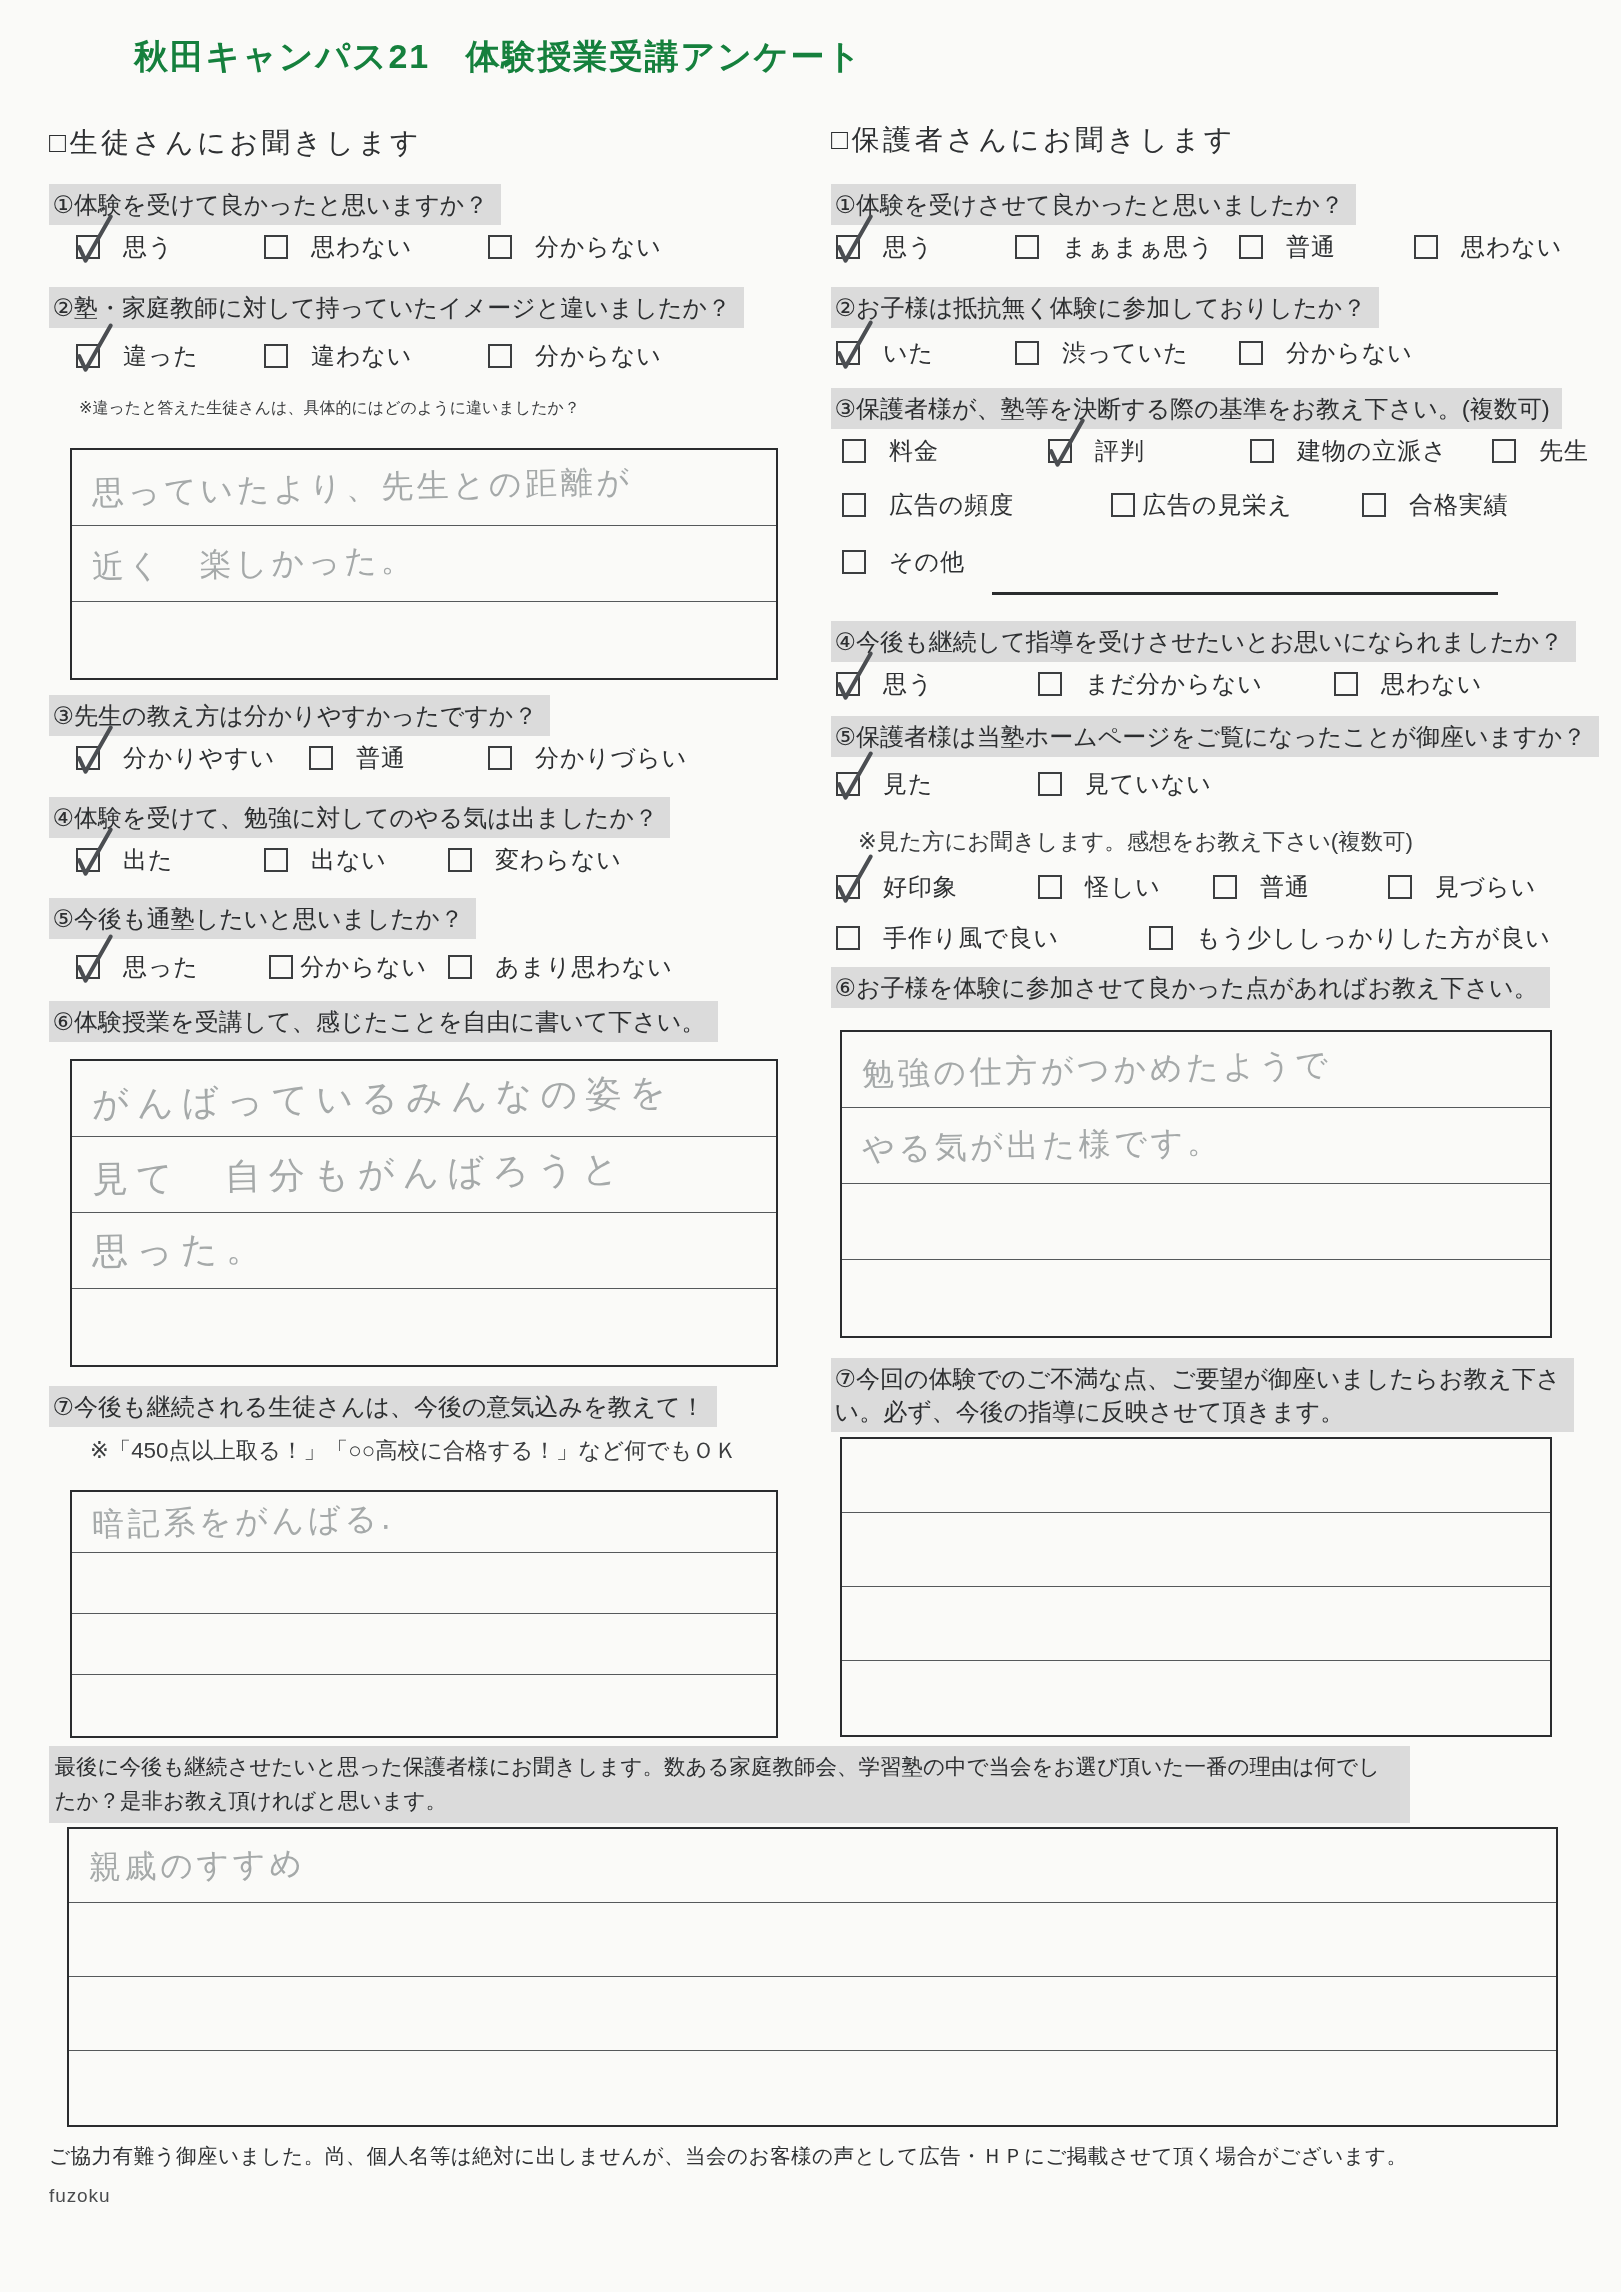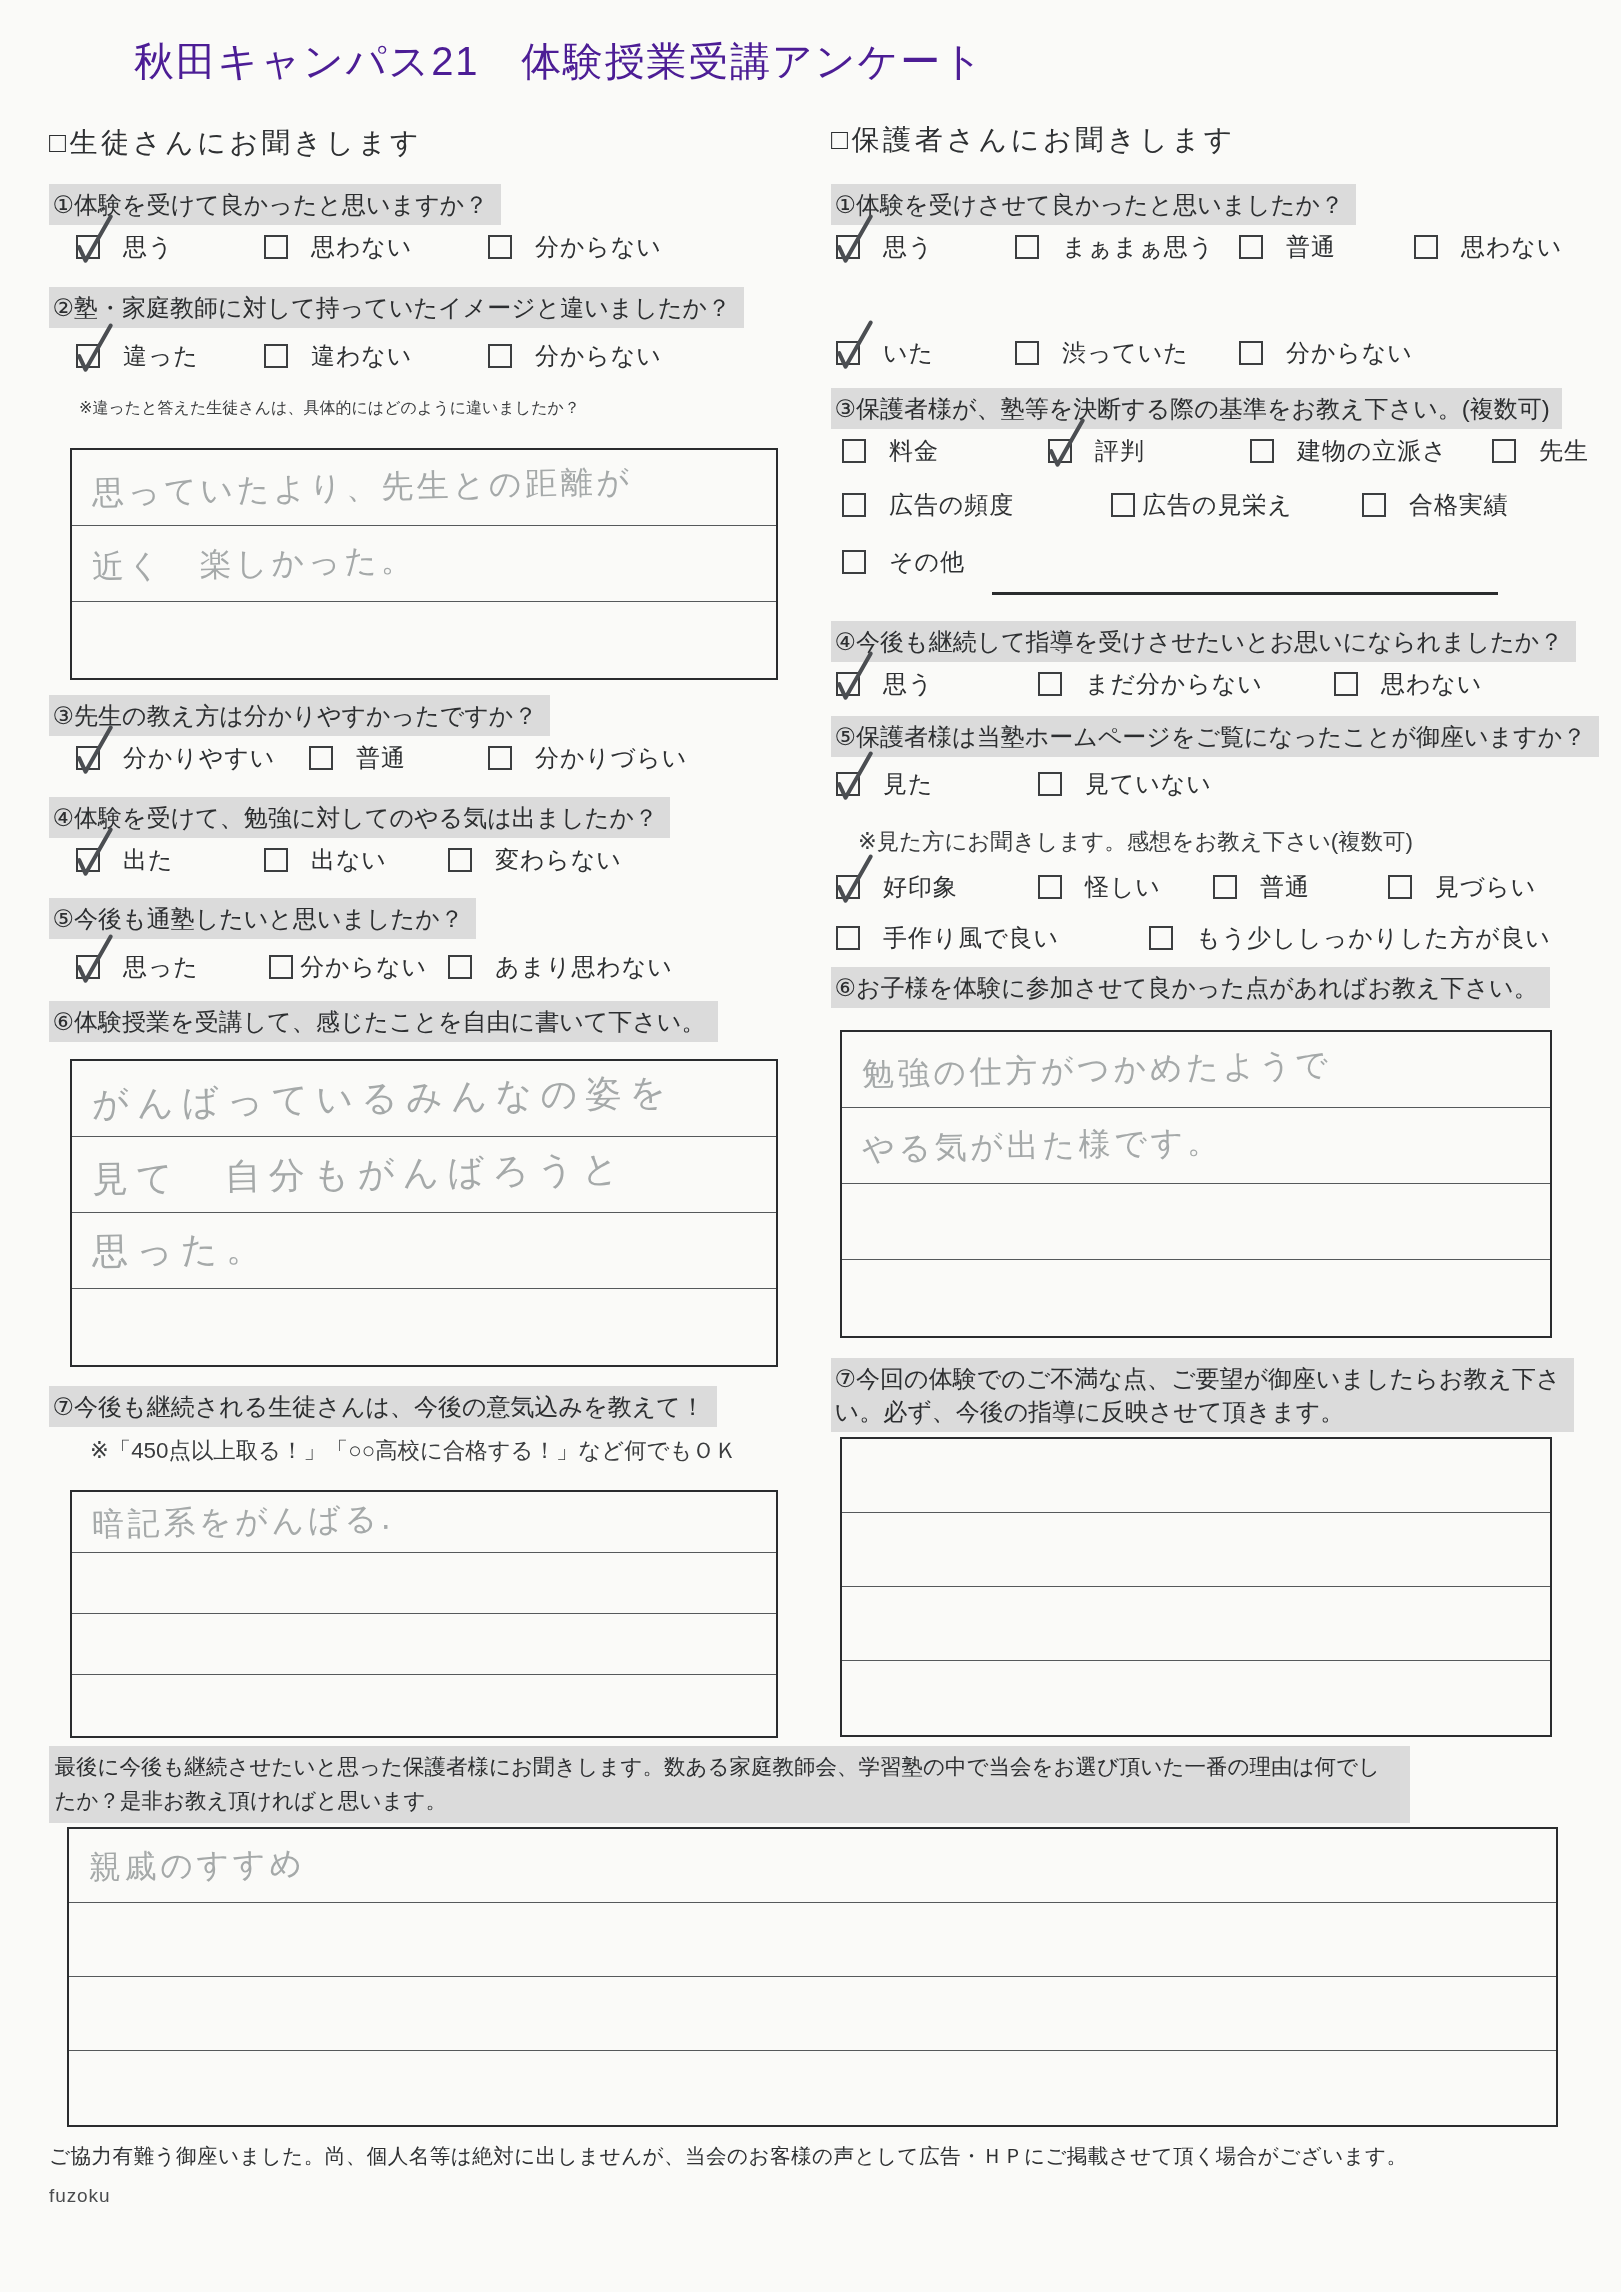--- a/index.html
+++ b/index.html
@@ -3,21 +3,21 @@
 <meta charset="utf-8">
 <style>
   * { margin:0; padding:0; box-sizing:border-box; }
   html,body { background:#e9e9e7; }
   .page {
     position:relative; width:1621px; height:2293px; margin:0 auto;
     background:#fafaf8; overflow:hidden;
     font-family:"Liberation Sans","DejaVu Sans",sans-serif; color:#2e3032;
   }
   .abs { position:absolute; }
-  .title { font-size:40px; font-weight:400; letter-spacing:1.8px; color:#4c1d95; white-space:nowrap; }
+  .title { font-size:34px; font-weight:700; letter-spacing:1.8px; color:#15803d; white-space:nowrap; }
   .sec-header { font-size:28px; font-weight:500; letter-spacing:3.6px; white-space:nowrap; }
   .band { display:inline-block; background:#dbdbdb; color:#2c2e30; font-size:24px; font-weight:500;
           padding:3.6px 12.5px 3.6px 3.6px; line-height:1.4; }
   .note { font-size:16px; font-weight:500; color:#3a3c3e; white-space:nowrap; }
   .note-lg { font-size:22.4px; }
   .optrow { display:flex; align-items:center; }
   .opt { display:flex; align-items:center; gap:23px; }
   .opt.tight { gap:7.2px; }
   .cb { position:relative; width:24px; height:24px; border:2.7px solid #3c3e40; flex:none; background:transparent; }
   .cb .tick { position:absolute; left:-6.3px; top:-24px; }
@@ -206,20 +206,21 @@
     <div class="opt" style="width:175px">
       <span class="cb"></span>
       <span class="olabel">普通</span>
     </div>
     <div class="opt">
       <span class="cb"></span>
       <span class="olabel">思わない</span>
     </div>
   </div>
 
+  <div class="abs band" style="left:831px; top:287px;">②お子様は抵抗無く体験に参加しておりしたか？</div>
   <div class="abs optrow" style="left:836px; top:337px;">
     <div class="opt" style="width:179px">
       <span class="cb checked">
           <svg class="tick" width="45" height="54" viewBox="0 0 50 60">
             <path d="M8 38 L15 53 L43 4" fill="none" stroke="#4b4e52" stroke-width="4.5" stroke-linecap="round" stroke-linejoin="round"></path>
           </svg>
         </span>
       <span class="olabel">いた</span>
     </div>
     <div class="opt" style="width:224px">

